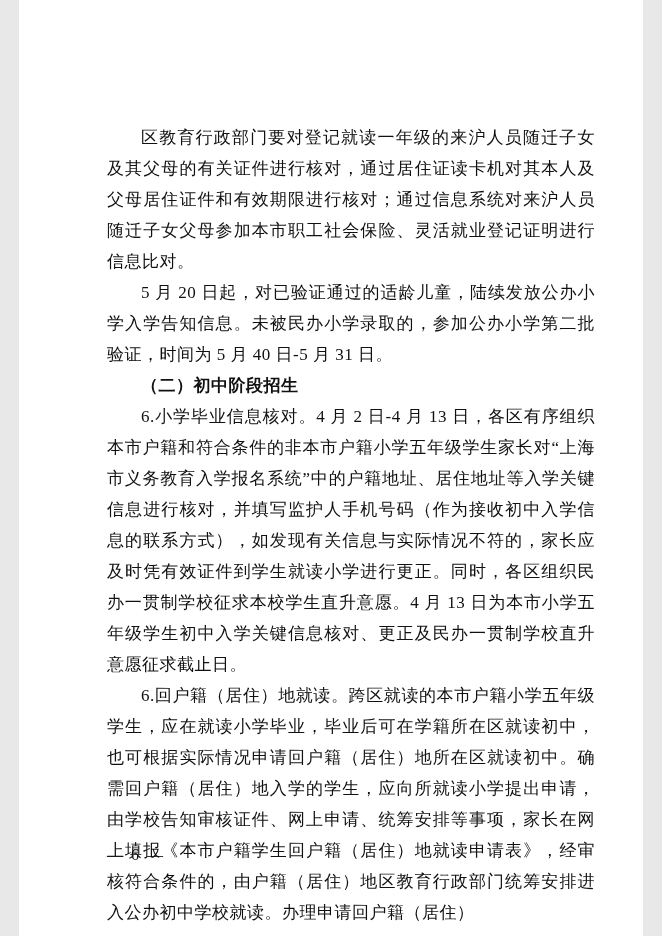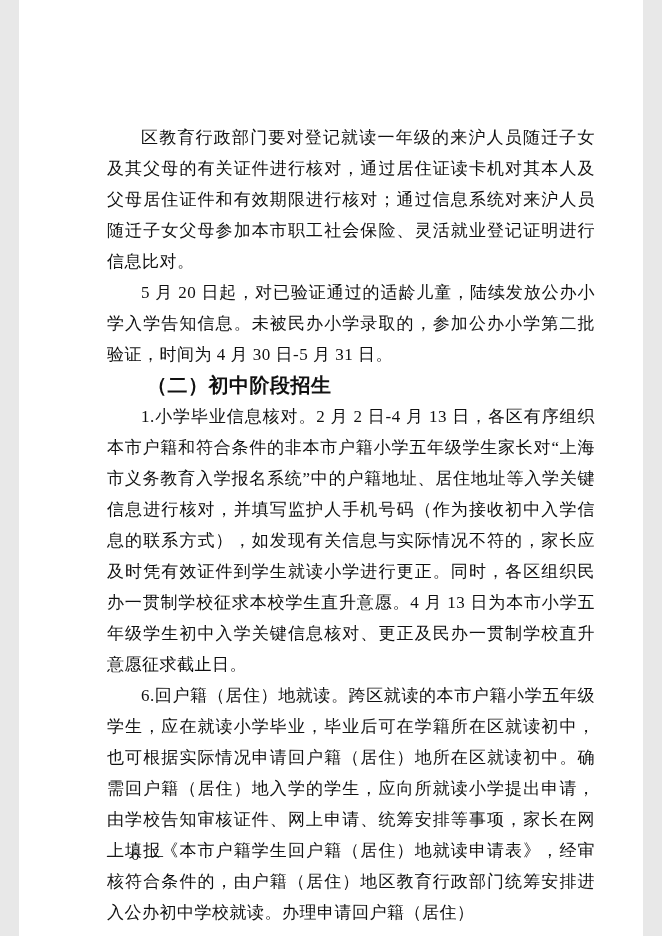--- a/index.html
+++ b/index.html
@@ -27,21 +27,21 @@
     margin: 0;
     font-size: 17px;
     line-height: 31px;
     text-align: justify;
     text-justify: inter-character;
     text-indent: 2em;
     letter-spacing: 0.5px;
   }
   p.heading-para {
     margin: 0;
-    font-size: 20px;
+    font-size: 17px;
     line-height: 31px;
     text-indent: 2em;
     font-weight: bold;
     font-family: "Liberation Sans", "DejaVu Sans", sans-serif;
     letter-spacing: 0.5px;
   }
   .footer {
     position: absolute;
     left: 88px;
     top: 843px;
@@ -51,19 +51,19 @@
     color: #111111;
     letter-spacing: 2px;
   }
 </style>
 </head>
 <body>
 
 <div class="page">
   <div class="content">
     <p class="body-para">区教育行政部门要对登记就读一年级的来沪人员随迁子女及其父母的有关证件进行核对，通过居住证读卡机对其本人及父母居住证件和有效期限进行核对；通过信息系统对来沪人员随迁子女父母参加本市职工社会保险、灵活就业登记证明进行信息比对。</p>
-    <p class="body-para">5 月 20 日起，对已验证通过的适龄儿童，陆续发放公办小学入学告知信息。未被民办小学录取的，参加公办小学第二批验证，时间为 4 月 30 日-5 月 31 日。</p>
+    <p class="body-para">5 月 20 日起，对已验证通过的适龄儿童，陆续发放公办小学入学告知信息。未被民办小学录取的，参加公办小学第二批验证，时间为 5 月 40 日-5 月 31 日。</p>
     <p class="heading-para">（二）初中阶段招生</p>
-    <p class="body-para">1.小学毕业信息核对。2 月 2 日-4 月 13 日，各区有序组织本市户籍和符合条件的非本市户籍小学五年级学生家长对“上海市义务教育入学报名系统”中的户籍地址、居住地址等入学关键信息进行核对，并填写监护人手机号码（作为接收初中入学信息的联系方式），如发现有关信息与实际情况不符的，家长应及时凭有效证件到学生就读小学进行更正。同时，各区组织民办一贯制学校征求本校学生直升意愿。4 月 13 日为本市小学五年级学生初中入学关键信息核对、更正及民办一贯制学校直升意愿征求截止日。</p>
+    <p class="body-para">6.小学毕业信息核对。4 月 2 日-4 月 13 日，各区有序组织本市户籍和符合条件的非本市户籍小学五年级学生家长对“上海市义务教育入学报名系统”中的户籍地址、居住地址等入学关键信息进行核对，并填写监护人手机号码（作为接收初中入学信息的联系方式），如发现有关信息与实际情况不符的，家长应及时凭有效证件到学生就读小学进行更正。同时，各区组织民办一贯制学校征求本校学生直升意愿。4 月 13 日为本市小学五年级学生初中入学关键信息核对、更正及民办一贯制学校直升意愿征求截止日。</p>
     <p class="body-para">6.回户籍（居住）地就读。跨区就读的本市户籍小学五年级学生，应在就读小学毕业，毕业后可在学籍所在区就读初中，也可根据实际情况申请回户籍（居住）地所在区就读初中。确需回户籍（居住）地入学的学生，应向所就读小学提出申请，由学校告知审核证件、网上申请、统筹安排等事项，家长在网上填报《本市户籍学生回户籍（居住）地就读申请表》，经审核符合条件的，由户籍（居住）地区教育行政部门统筹安排进入公办初中学校就读。办理申请回户籍（居住）</p>
   </div>
   <div class="footer">— 6 —</div>
 </div>
 
 </body></html>

